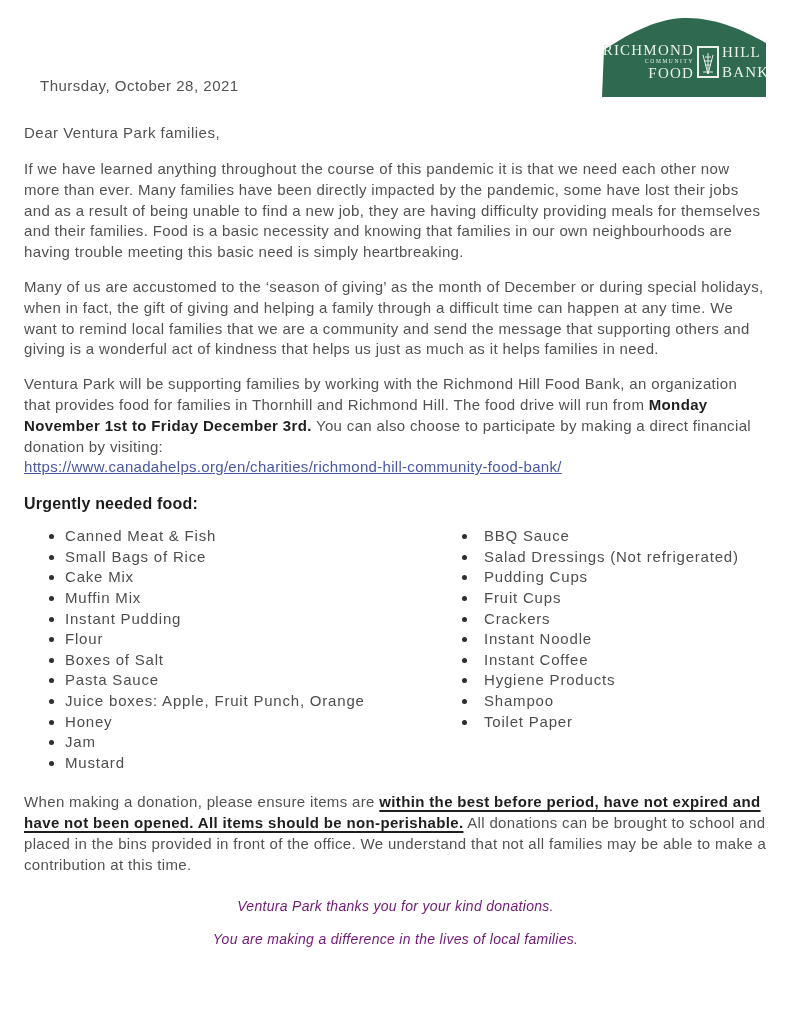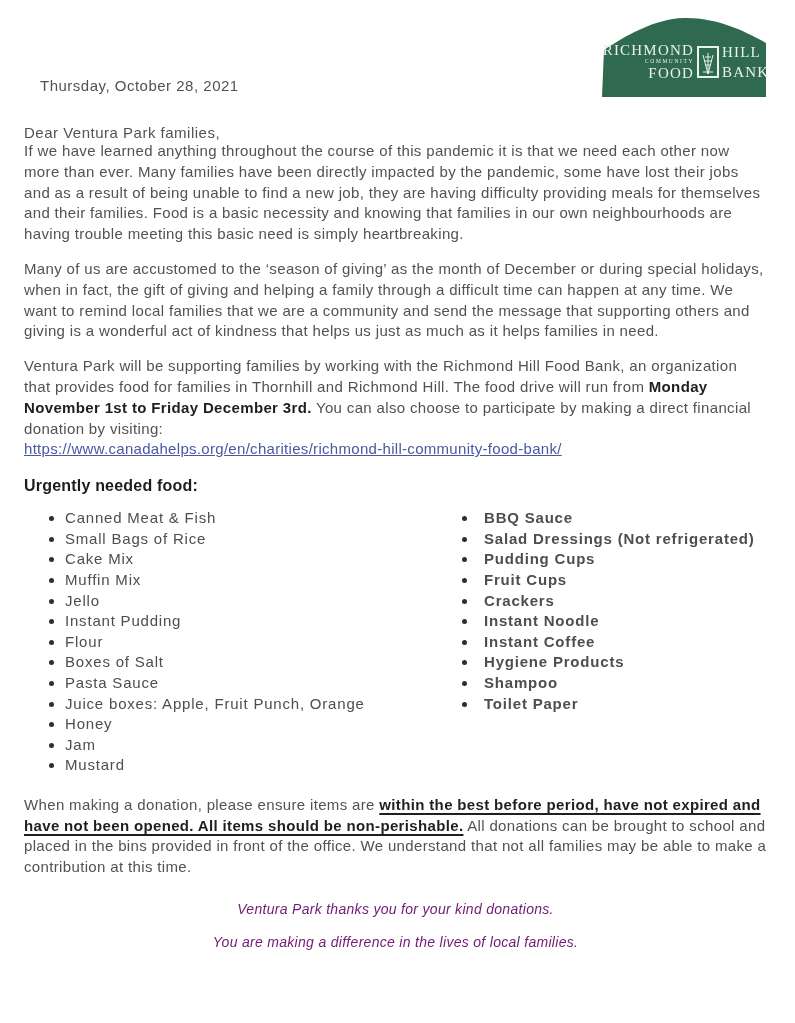--- a/index.html
+++ b/index.html
@@ -29,21 +29,21 @@
   .lt-right .lt-big{margin:2.5px 0;}
   .lt-emblem{margin:0 2px;display:flex;align-items:center;}
   
   .date{margin:16px;padding-top:61px;font-size:15px;letter-spacing:0.5px;}
   .salutation{margin-top:30px;font-size:15px;letter-spacing:0.5px;}
   
   p.body{
     margin:0 0 14px 0;
     font-size:15px;line-height:20.8px;letter-spacing:0.35px;
   }
-  p.first{}
+  p.first{margin-top:18px;}
   strong{color:#1f1f1f;font-weight:bold;}
   a.link{
     display:block;
     color:#4a58a2;text-decoration:underline;
     font-size:15px;letter-spacing:0.3px;line-height:20.8px;
   }
   
   h3.food-heading{
     margin:17px 0 0 0;
     font-size:16px;font-weight:bold;color:#1c1c1c;letter-spacing:0.2px;
@@ -54,21 +54,21 @@
   .col-right{flex:1;}
   .lists li{
     position:relative;font-size:15px;line-height:20.6px;
     letter-spacing:0.8px;color:#4e4e4e;
   }
   .col-left li{padding-left:41px;}
   .col-left li::before{
     content:"";position:absolute;left:25px;top:8px;
     width:5px;height:5px;border-radius:50%;background:#2e2e2e;
   }
-  .col-right li{padding-left:22px;font-weight:bold;}
+  .col-right li{padding-left:22px;}
   .col-right li::before{
     content:"";position:absolute;left:0px;top:8px;
     width:5px;height:5px;border-radius:50%;background:#2e2e2e;
   }
   
   p.closing{margin-top:19px;}
   .u{
     text-decoration:underline;
     text-decoration-thickness:1.8px;
     text-underline-offset:3px;
@@ -126,21 +126,20 @@
 
   <p class="body"><span>Ventura Park will be supporting families by working with the Richmond Hill Food Bank, an organization that provides food for families in Thornhill and Richmond Hill. The food drive will run from </span><strong>Monday November 1st to Friday December 3rd.</strong><span> You can also choose to participate by making a direct financial donation by visiting:</span><a class="link" href="#">https://www.canadahelps.org/en/charities/richmond-hill-community-food-bank/</a></p>
 
   <h3 class="food-heading">Urgently needed food:</h3>
   <div class="lists">
     <ul class="col-left">
         <li>Canned Meat &amp; Fish</li>
         <li>Small Bags of Rice</li>
         <li>Cake Mix</li>
         <li>Muffin Mix</li>
-        <li>Jello</li>
         <li>Instant Pudding</li>
         <li>Flour</li>
         <li>Boxes of Salt</li>
         <li>Pasta Sauce</li>
         <li>Juice boxes: Apple, Fruit Punch, Orange</li>
         <li>Honey</li>
         <li>Jam</li>
         <li>Mustard</li>
       </ul>
     <ul class="col-right">

